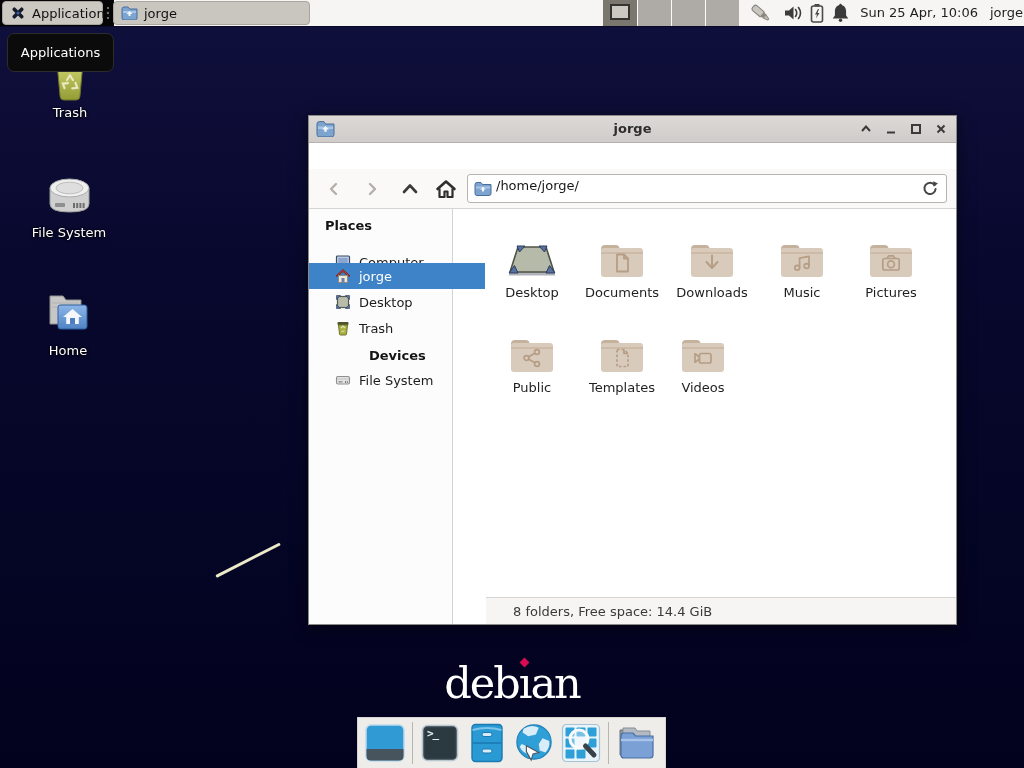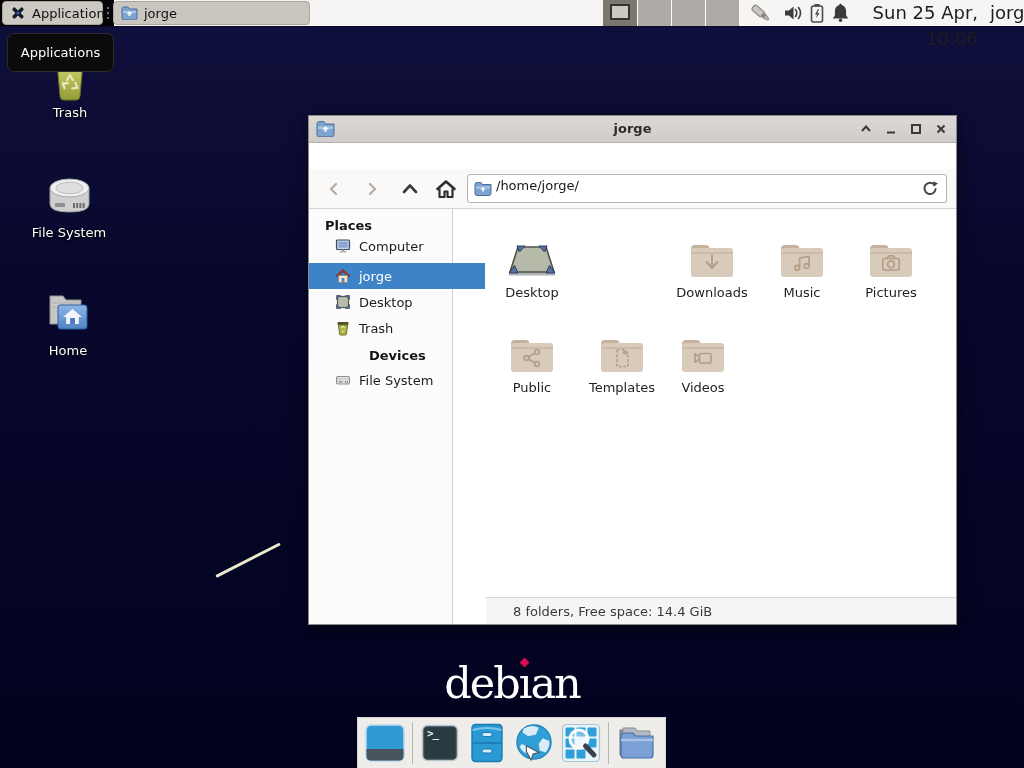--- a/index.html
+++ b/index.html
@@ -12,21 +12,21 @@
   
   #panel{left:0;top:0;width:1024px;height:26px;background:#f6f5f3;border-bottom:1px solid #0a0a24;}
   #panel-dark{left:0;top:0;width:114px;height:26px;background:#050507;}
   .panel-btn{display:flex;align-items:center;gap:6px;background:#ccc8c2;border:1px solid #a8a49e;
     border-radius:4px;box-sizing:border-box;padding:0 7px;height:24px;top:1px;color:#121212;}
   #pager{left:603px;top:0;height:26px;display:flex;}
   .ws{width:34px;height:26px;background:#aeaba7;border-left:1px solid #fbfbfa;box-sizing:border-box;}
   .ws.active{background:#7b776f;border-left:none;position:relative;}
   .ws.active .miniwin{position:absolute;left:7px;top:4px;width:20px;height:16px;background:#ccc9c3;border:2px solid #33332f;box-sizing:border-box;}
   .tray{top:2px;}
-  #clock,#whoami{top:0;line-height:26px;color:#1d1d1d;font-size:18px;}
+  #clock,#whoami{top:0;line-height:26px;color:#1d1d1d;font-size:13px;}
 
   
   #tooltip{left:7px;top:33px;width:105px;height:37px;background:#0b0b0b;border:1px solid #2c2c2c;
     border-radius:7px;color:#fff;display:flex;align-items:center;justify-content:center;font-size:13px;z-index:50;}
 
   
   .dicon-label{color:#fff;text-shadow:0 1px 3px #000,0 0 2px #000;text-align:center;width:130px;}
 
   
   #win{left:308px;top:115px;width:649px;height:510px;background:#fff;border:1px solid #8c8a87;
@@ -297,21 +297,21 @@
             <path d="M13.6 5.2 A5.6 5.6 0 1 0 14.6 9" stroke="#464646" stroke-width="2" fill="none" stroke-linecap="round"></path>
             <polygon points="12.2,1.2 17,3.6 12.6,6.6" fill="#464646"></polygon>
           </svg>
         </span>
       </div>
     </div>
 
     <div id="sidebar" class="abs">
       <div class="side-header abs" style="top:6px;">Places</div>
 
-      <div class="side-row abs" style="top:24px;">
+      <div class="side-row abs" style="top:40px;">
         <span>
           <svg width="16" height="16" viewBox="0 0 16 16">
             <rect x="1.5" y="2" width="13" height="9.5" rx="1" fill="#c3d2e8" stroke="#3b4a66" stroke-width="1.2"></rect>
             <rect x="3.3" y="3.8" width="9.4" height="5.9" fill="#8aa6cf"></rect>
             <rect x="6.5" y="11.5" width="3" height="1.5" fill="#9b9b9b"></rect>
             <rect x="4.5" y="13" width="7" height="1.5" rx=".5" fill="#b5b5b5"></rect>
           </svg>
         </span>
         <span>Computer</span>
       </div>
@@ -382,20 +382,38 @@
               <polygon points="11,8 19,8 13.5,14"></polygon>
                 <polygon points="41,8 33,8 38.5,14"></polygon>
               <polygon points="3,35 12,35 8.5,27.5"></polygon>
                 <polygon points="49,35 40,35 43.5,27.5"></polygon>
             </g>
           </svg>
         </div>
         <div class="flabel">Desktop</div>
       </div>
 
+      <div class="fcell abs" style="left:92px;top:15px;">
+        <div class="icon-slot">
+            <div class="ficon">
+          <svg width="48" height="40" viewBox="0 0 48 40">
+            <path d="M3 9 q0-4 4-4 h10.5 q4 0 4 4 v2 H3 z" fill="#c5b29c"></path>
+            <rect x="3" y="8" width="42" height="29" rx="3" fill="#d9cbbc"></rect>
+            <path d="M3 13 h42" stroke="#cdbba8" stroke-width="2"></path>
+          </svg>
+          <svg class="emblem" width="20" height="20" viewBox="0 0 20 20">
+            <g stroke="#b69d85" stroke-width="1.8" fill="none" stroke-linejoin="round">
+              <path d="M5 1.5 h7 l4 4 v13 H5 z"></path>
+                  <path d="M12 1.5 v4 h4"></path>
+            </g>
+          </svg>
+        </div>
+          </div>
+        <div class="flabel">Documents</div>
+      </div>
 
       <div class="fcell abs" style="left:182px;top:15px;">
         <div class="icon-slot">
             <div class="ficon">
           <svg width="48" height="40" viewBox="0 0 48 40">
             <path d="M3 9 q0-4 4-4 h10.5 q4 0 4 4 v2 H3 z" fill="#c5b29c"></path>
             <rect x="3" y="8" width="42" height="29" rx="3" fill="#d9cbbc"></rect>
             <path d="M3 13 h42" stroke="#cdbba8" stroke-width="2"></path>
           </svg>
           <svg class="emblem" width="20" height="20" viewBox="0 0 20 20">

